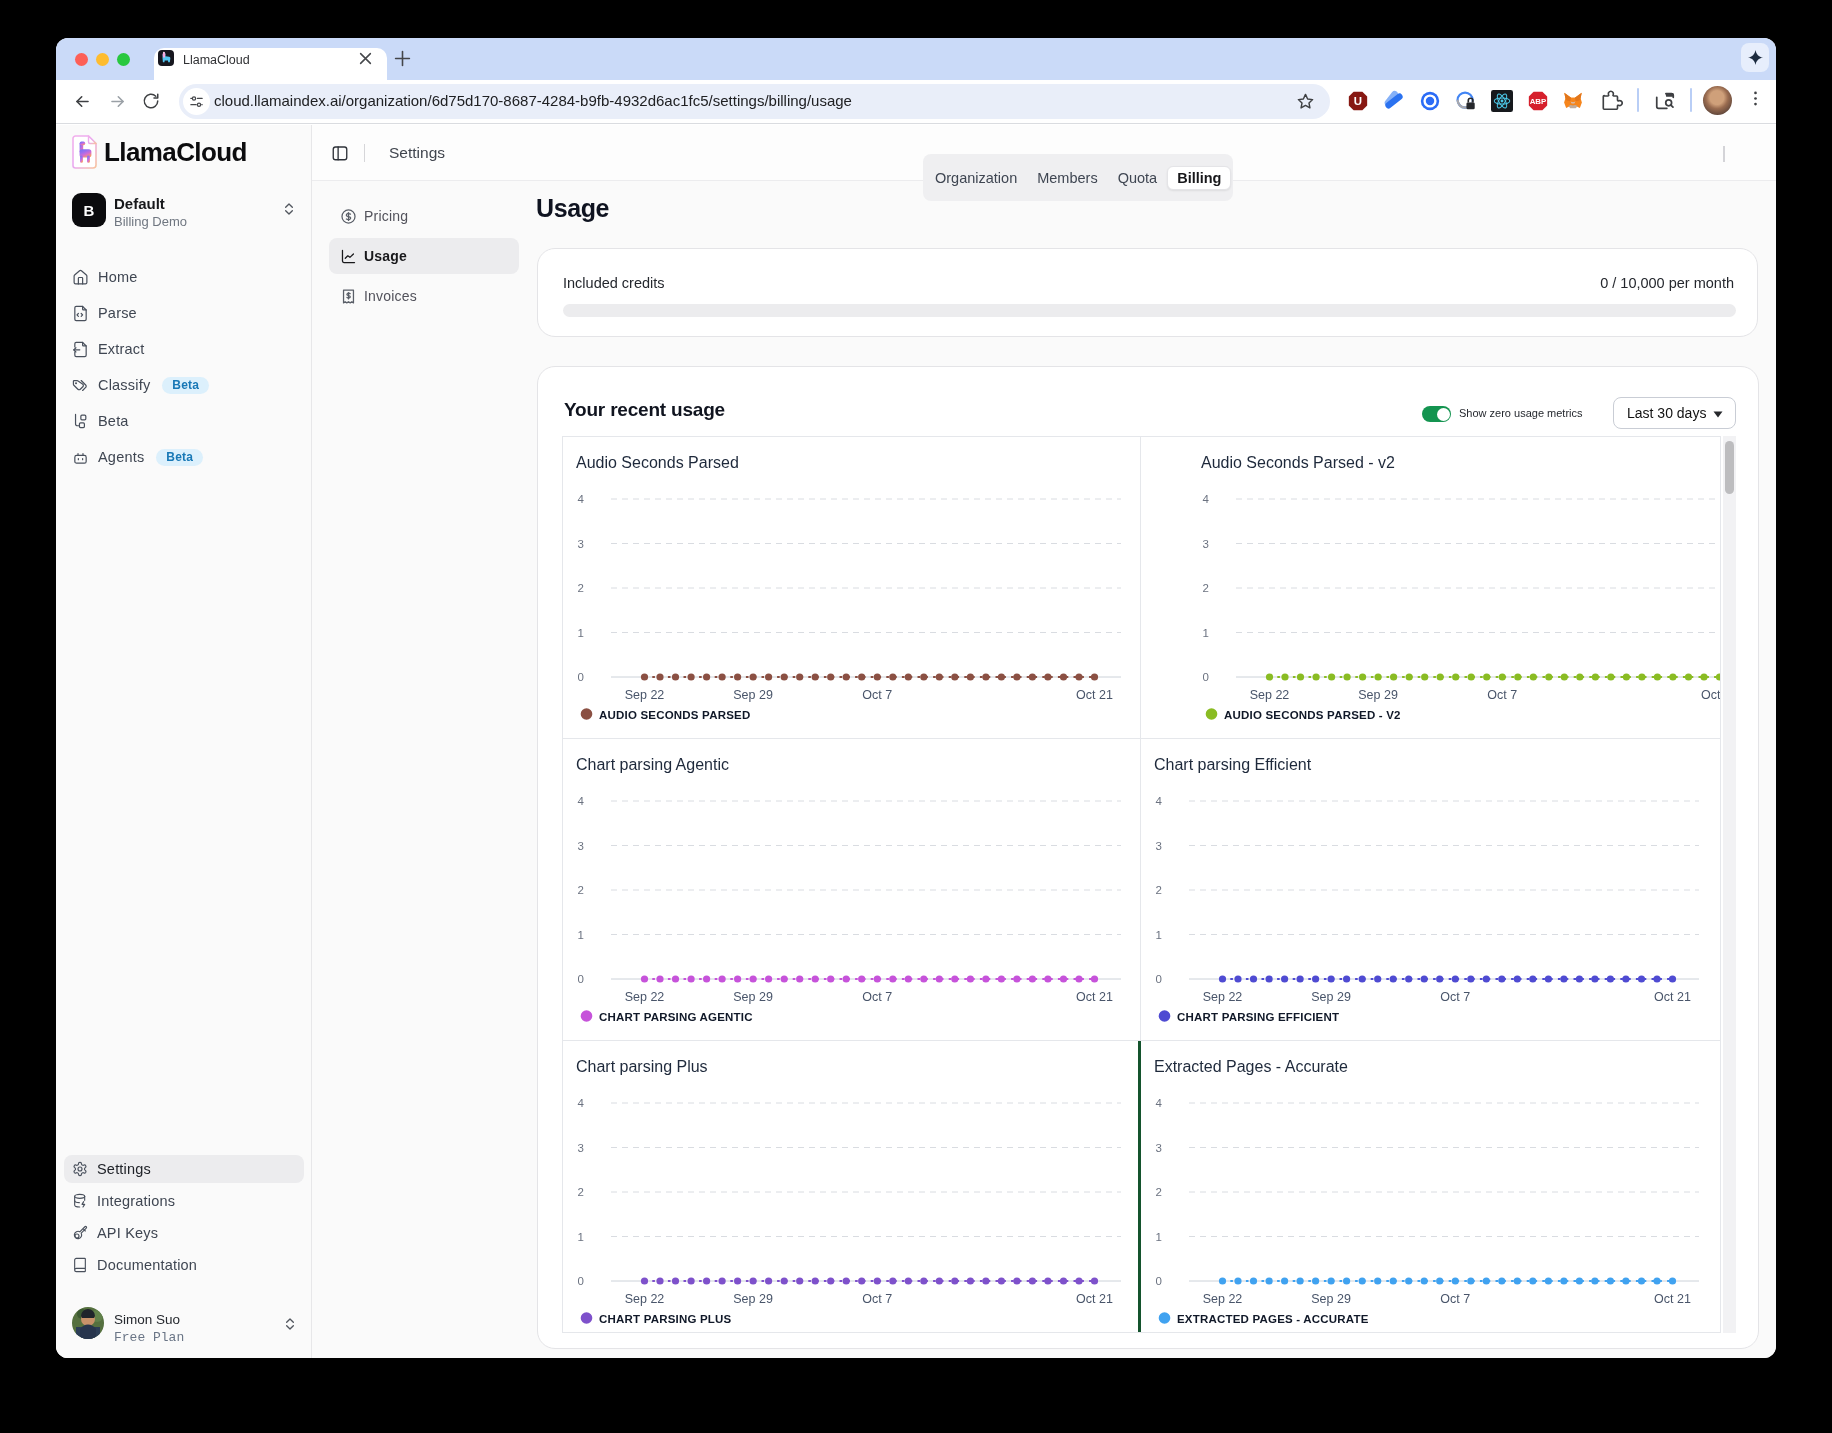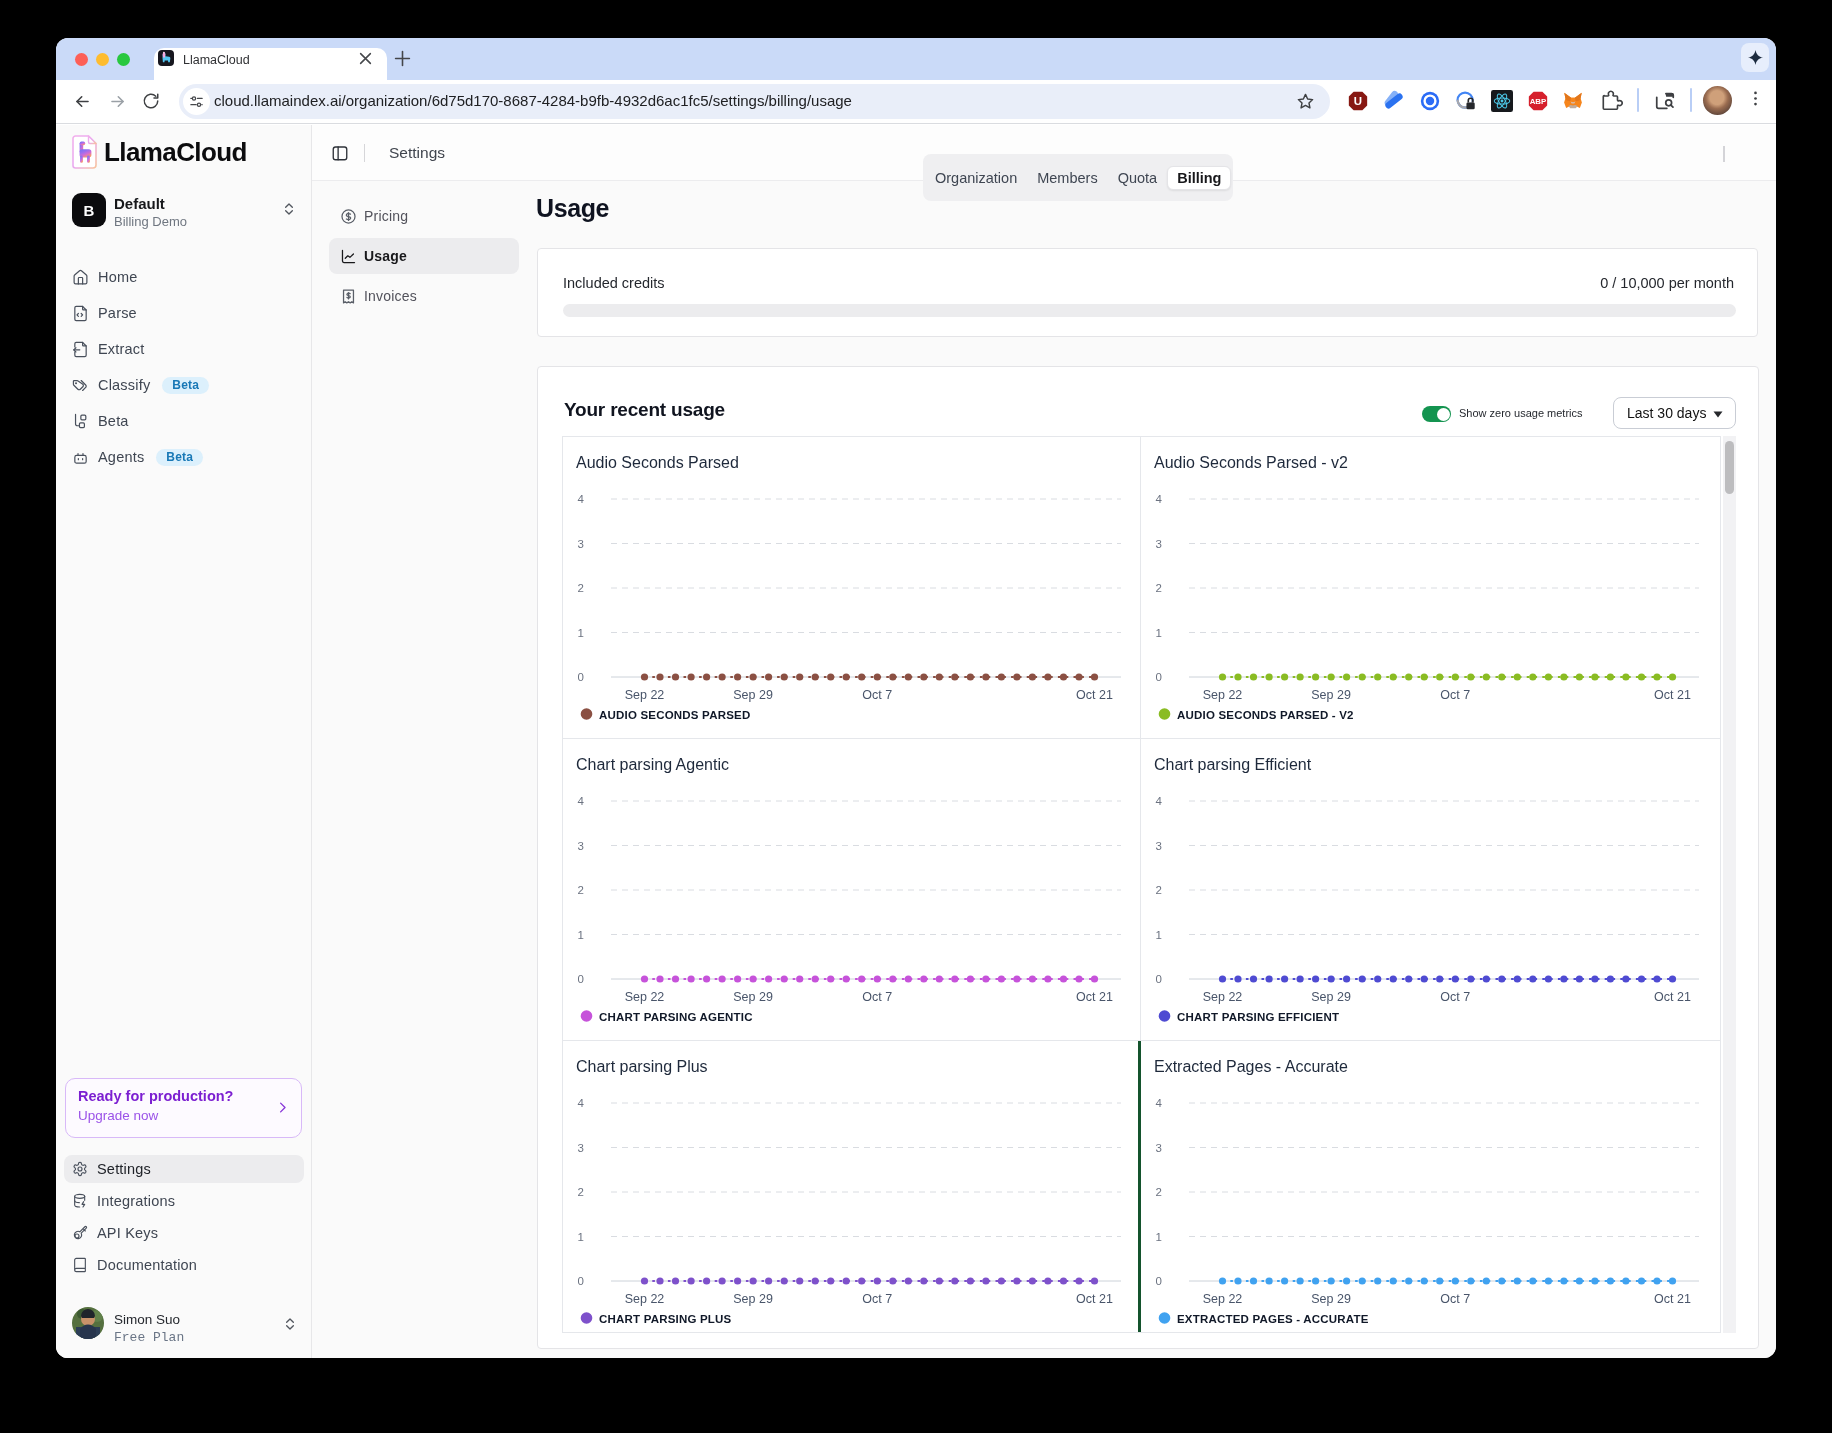--- a/index.html
+++ b/index.html
@@ -13,21 +13,21 @@
 .sidebar{position:absolute;left:0;top:0;width:256px;height:1233px;background:#fafafa;border-right:1px solid #e7e7e9;}
 .navitem{position:absolute;left:8px;width:240px;height:32px;display:flex;align-items:center;color:#3f4652;font-size:14.5px;letter-spacing:0.2px;}
 .navitem svg{margin-left:8px;margin-right:9px;flex:0 0 auto;}
 .beta{display:inline-block;margin-left:12px;background:#dcf0fc;color:#1878b6;font-size:12px;font-weight:bold;padding:1.5px 10px;border-radius:9px;}
 .topbar{position:absolute;left:256px;top:0;width:1464px;height:56px;border-bottom:1px solid #ececee;background:#fdfdfd;}
 .tabsbox{position:absolute;left:611px;top:15px;height:47px;background:#efeff1;border-radius:8px;display:flex;align-items:center;padding:0 2px;color:#3f4652;font-size:14.5px;margin-top:14px;}
 .tabsbox .t{padding:0 10px;}
 .tabsbox .active{background:#fff;border:1px solid #e4e4e7;box-shadow:0 1px 2px rgba(0,0,0,.08);border-radius:6px;font-weight:bold;color:#18181b;padding:3px 9px;}
 .subitem{position:absolute;left:17px;width:190px;height:36px;display:flex;align-items:center;color:#52525b;font-size:14px;letter-spacing:0.2px;}
 .subitem svg{margin-left:11px;margin-right:7px;flex:0 0 auto;}
-.card{position:absolute;background:#fff;border:1px solid #e4e4e7;border-radius:4px;}
+.card{position:absolute;background:#fff;border:1px solid #e4e4e7;border-radius:18px;}
 h1{font-size:25px;color:#0f1320;letter-spacing:-0.4px;}
 </style></head>
 <body>
 <div class="win">
 <div class="tabstrip">
 <div class="tlight" style="left:19px;top:15px;background:#fd5f57"></div>
 <div class="tlight" style="left:40px;top:15px;background:#febc2f"></div>
 <div class="tlight" style="left:61px;top:15px;background:#28c83f"></div>
 <div class="tab"></div>
 <div class="abs" style="left:102px;top:12px;width:16px;height:16px;border-radius:4px;background:#17171f;"><svg width="16" height="16" viewBox="0 0 16 16">
@@ -206,27 +206,20 @@
         </div>
 <div class="navitem" style="top:316px">
           <svg width="17" height="17" viewBox="0 0 24 24" fill="none" stroke-linecap="round" stroke-linejoin="round" stroke="#49505c" stroke-width="1.7">
             <rect x="4" y="9" width="16" height="11" rx="2.5"></rect>
             <path d="M8.5 9V6.5M15.5 9V6.5"></path>
             <path d="M9 13.5v1.5M15 13.5v1.5"></path>
           </svg>
           <span>Agents</span>
           <span class="beta">Beta</span>
         </div>
-<div class="abs" style="left:9px;top:953px;width:237px;height:60px;border:1.5px solid #d8b9f8;border-radius:10px;background:#fdfaff;">
-          <div class="abs" style="left:12px;top:9px;font-size:14.5px;font-weight:bold;color:#7c1fd1;">Ready for production?</div>
-          <div class="abs" style="left:12px;top:29px;font-size:13.5px;color:#9b52e8;">Upgrade now</div>
-          <div class="abs" style="left:209px;top:21px;"><svg width="15" height="15" viewBox="0 0 24 24" fill="none" stroke-linecap="round" stroke-linejoin="round" stroke="#8837d8" stroke-width="2.2">
-              <path d="m9 5 7 7-7 7"></path>
-            </svg></div>
-        </div>
 <div class="abs" style="left:8px;top:1030px;width:240px;height:28px;background:#ececee;border-radius:8px;"></div>
 <div class="navitem" style="top:1028px;height:32px;color:#202329">
           <svg width="16" height="16" viewBox="0 0 24 24" fill="none" stroke-linecap="round" stroke-linejoin="round" stroke="#49505c" stroke-width="1.7">
             <path d="M12.2 2h-.4a2 2 0 0 0-2 2v.2a2 2 0 0 1-1 1.7l-.4.3a2 2 0 0 1-2 0l-.2-.1a2 2 0 0 0-2.7.7l-.2.4a2 2 0 0 0 .7 2.7l.2.1a2 2 0 0 1 1 1.7v.5a2 2 0 0 1-1 1.8l-.2.1a2 2 0 0 0-.7 2.7l.2.4a2 2 0 0 0 2.7.7l.2-.1a2 2 0 0 1 2 0l.4.3a2 2 0 0 1 1 1.7v.2a2 2 0 0 0 2 2h.4a2 2 0 0 0 2-2v-.2a2 2 0 0 1 1-1.7l.4-.3a2 2 0 0 1 2 0l.2.1a2 2 0 0 0 2.7-.7l.2-.4a2 2 0 0 0-.7-2.7l-.2-.1a2 2 0 0 1-1-1.8v-.5a2 2 0 0 1 1-1.7l.2-.1a2 2 0 0 0 .7-2.7l-.2-.4a2 2 0 0 0-2.7-.7l-.2.1a2 2 0 0 1-2 0l-.4-.3a2 2 0 0 1-1-1.7V4a2 2 0 0 0-2-2z"></path>
             <circle cx="12" cy="12" r="3"></circle>
           </svg>
           <span>Settings</span>
         </div>
 <div class="navitem" style="top:1060px;height:32px;color:#3f4652">
           <svg width="16" height="16" viewBox="0 0 24 24" fill="none" stroke-linecap="round" stroke-linejoin="round" stroke="#49505c" stroke-width="1.7">
@@ -320,21 +313,21 @@
             <div class="abs" style="right:1.5px;top:1.5px;width:13px;height:13px;border-radius:50%;background:#fff;"></div>
           </div>
 <div class="abs" style="left:921px;top:40px;font-size:11px;color:#25282e;">Show zero usage metrics</div>
 <div class="abs" style="left:1075px;top:30px;width:123px;height:32px;border:1px solid #c9cdd5;border-radius:8px;background:#fff;">
             <div class="abs" style="left:13px;top:7px;font-size:14px;color:#111;">Last 30 days</div>
             <svg class="abs" style="left:99px;top:13px" width="10" height="7" viewBox="0 0 10 7">
               <path d="M0.5 0.5h9L5 6.5z" fill="#26282c"></path>
             </svg>
           </div>
 <div class="abs" style="left:24px;top:69px;width:1159px;height:897px;border:1px solid #e5e7eb;overflow:hidden;">
-<div style="display:flex;border-bottom:1px solid #e5e7eb;">
+<div style="display:flex;border-bottom:1px solid #e5e7eb;gap:47px;">
               <div style="width:578px;border-right:1px solid #e5e7eb;">
                 <svg width="578" height="301" viewBox="0 0 578 301" style="display:block">
                   <text x="13" y="31" font-size="16" fill="#1e293b" font-family="Liberation Sans">Audio Seconds Parsed</text>
                   <text x="21" y="66" font-size="11.5" fill="#6b7280" text-anchor="end" font-family="Liberation Sans">4</text>
                   <line x1="48" y1="62" x2="558" y2="62" stroke="#d9dce1" stroke-width="1" stroke-dasharray="6 5"></line>
                   <text x="21" y="110.5" font-size="11.5" fill="#6b7280" text-anchor="end" font-family="Liberation Sans">3</text>
                   <line x1="48" y1="106.5" x2="558" y2="106.5" stroke="#d9dce1" stroke-width="1" stroke-dasharray="6 5"></line>
                   <text x="21" y="155" font-size="11.5" fill="#6b7280" text-anchor="end" font-family="Liberation Sans">2</text>
                   <line x1="48" y1="151" x2="558" y2="151" stroke="#d9dce1" stroke-width="1" stroke-dasharray="6 5"></line>
                   <text x="21" y="199.5" font-size="11.5" fill="#6b7280" text-anchor="end" font-family="Liberation Sans">1</text>

